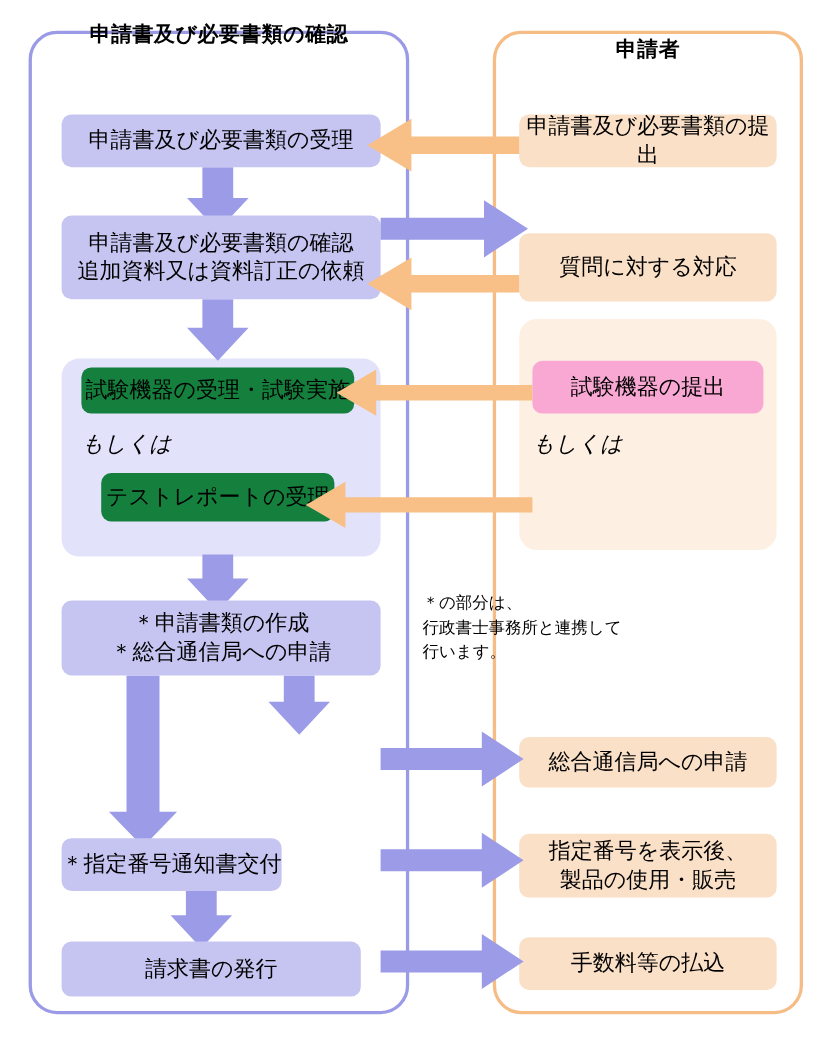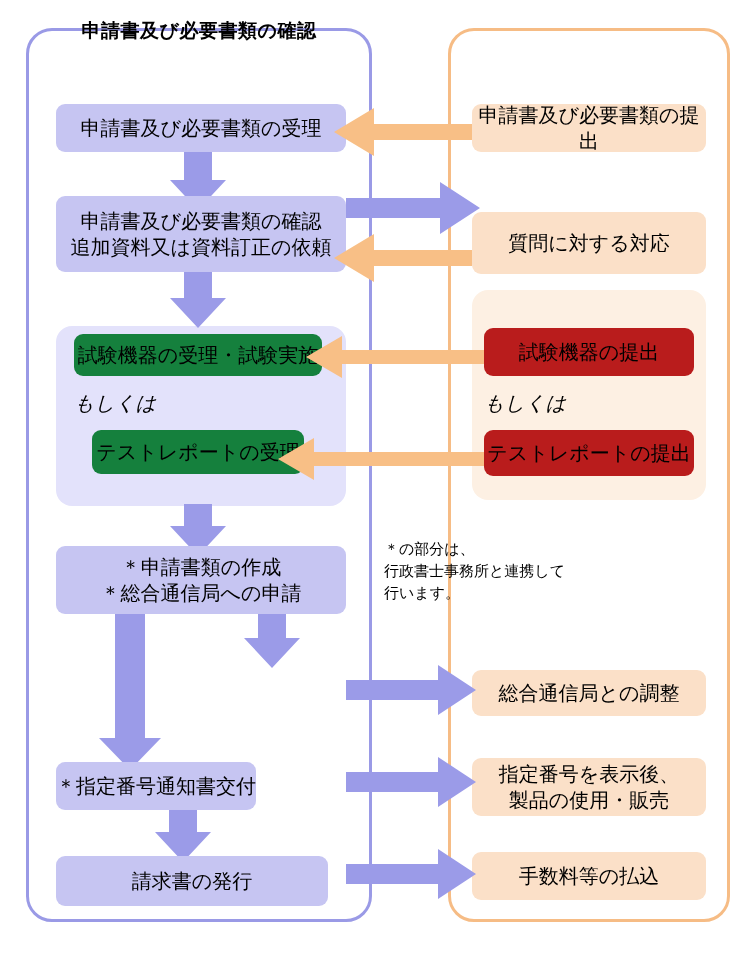--- a/index.html
+++ b/index.html
@@ -63,21 +63,21 @@
     text-align: center;
     font-size: 20px;
     line-height: 1.3;
     color: #000000;
     white-space: pre-line;
     z-index: 3;
   }
   .node-blue   { background: #c6c5f2; }
   .node-blue-d { background: #15803d; }
   .node-orange { background: #fbe0c8; }
-  .node-orange-d { background: #b91c1c; }
+  .node-orange-d { background: #f9a8d4; }
 
   .group-box {
     position: absolute;
     border-radius: 16px;
     z-index: 1;
   }
   .group-blue   { background: #e3e2fb; }
   .group-orange { background: #fdf0e3; }
 
   .alt-label {
@@ -141,20 +141,21 @@
       <path d="M115,614 h30 v124 h16 l-31,32 l-31,-32 h16 z"></path>
 
       <path d="M169,810 h28 v22 h14 l-28,30 l-28,-30 h14 z"></path>
     </g>
   </svg>
 
   <div class="group-box group-blue" style="left:56px; top:326px; width:290px; height:180px;"></div>
   <div class="group-box group-orange" style="left:472px; top:290px; width:234px; height:210px;"></div>
 
   <div class="panel-title title-left" style="left:26px; width:346px;">申請書及び必要書類の確認</div>
+  <div class="panel-title title-right" style="left:448px; width:282px;">申請者</div>
 
   <div class="node node-blue" style="left:56px; top:104px; width:290px; height:48px;">申請書及び必要書類の受理</div>
 
   <div class="node node-blue" style="left:56px; top:196px; width:290px; height:76px;">申請書及び必要書類の確認
 追加資料又は資料訂正の依頼</div>
 
   <div class="node node-blue-d" style="left:74px; top:334px; width:248px; height:42px;">試験機器の受理・試験実施</div>
 
   <div class="alt-label" style="left:74px; top:390px; width:248px;">もしくは</div>
 
@@ -169,23 +170,22 @@
   <div class="node node-blue" style="left:56px; top:856px; width:272px; height:50px;">請求書の発行</div>
 
   <div class="node node-orange" style="left:472px; top:104px; width:234px; height:48px;">申請書及び必要書類の提出</div>
 
   <div class="node node-orange" style="left:472px; top:212px; width:234px; height:62px;">質問に対する対応</div>
 
   <div class="node node-orange-d" style="left:484px; top:328px; width:210px; height:48px;">試験機器の提出</div>
 
   <div class="alt-label" style="left:484px; top:390px; width:210px;">もしくは</div>
 
-  <div class="node node-orange-d" style="left:484px; top:430px; width:210px; height:46px;">テストレポートの提出</div>
-
-  <div class="node node-orange" style="left:472px; top:670px; width:234px; height:46px;">総合通信局との調整</div>
+
+  <div class="node node-orange" style="left:472px; top:670px; width:234px; height:46px;">総合通信局への申請</div>
 
   <div class="node node-orange" style="left:472px; top:852px; width:234px; height:48px;">手数料等の払込</div>
 
   <div class="node node-orange" style="left:472px; top:758px; width:234px; height:58px;">指定番号を表示後、
 製品の使用・販売</div>
 
   <svg id="arrows-top">
 
     <g fill="#f8bf86">
 

